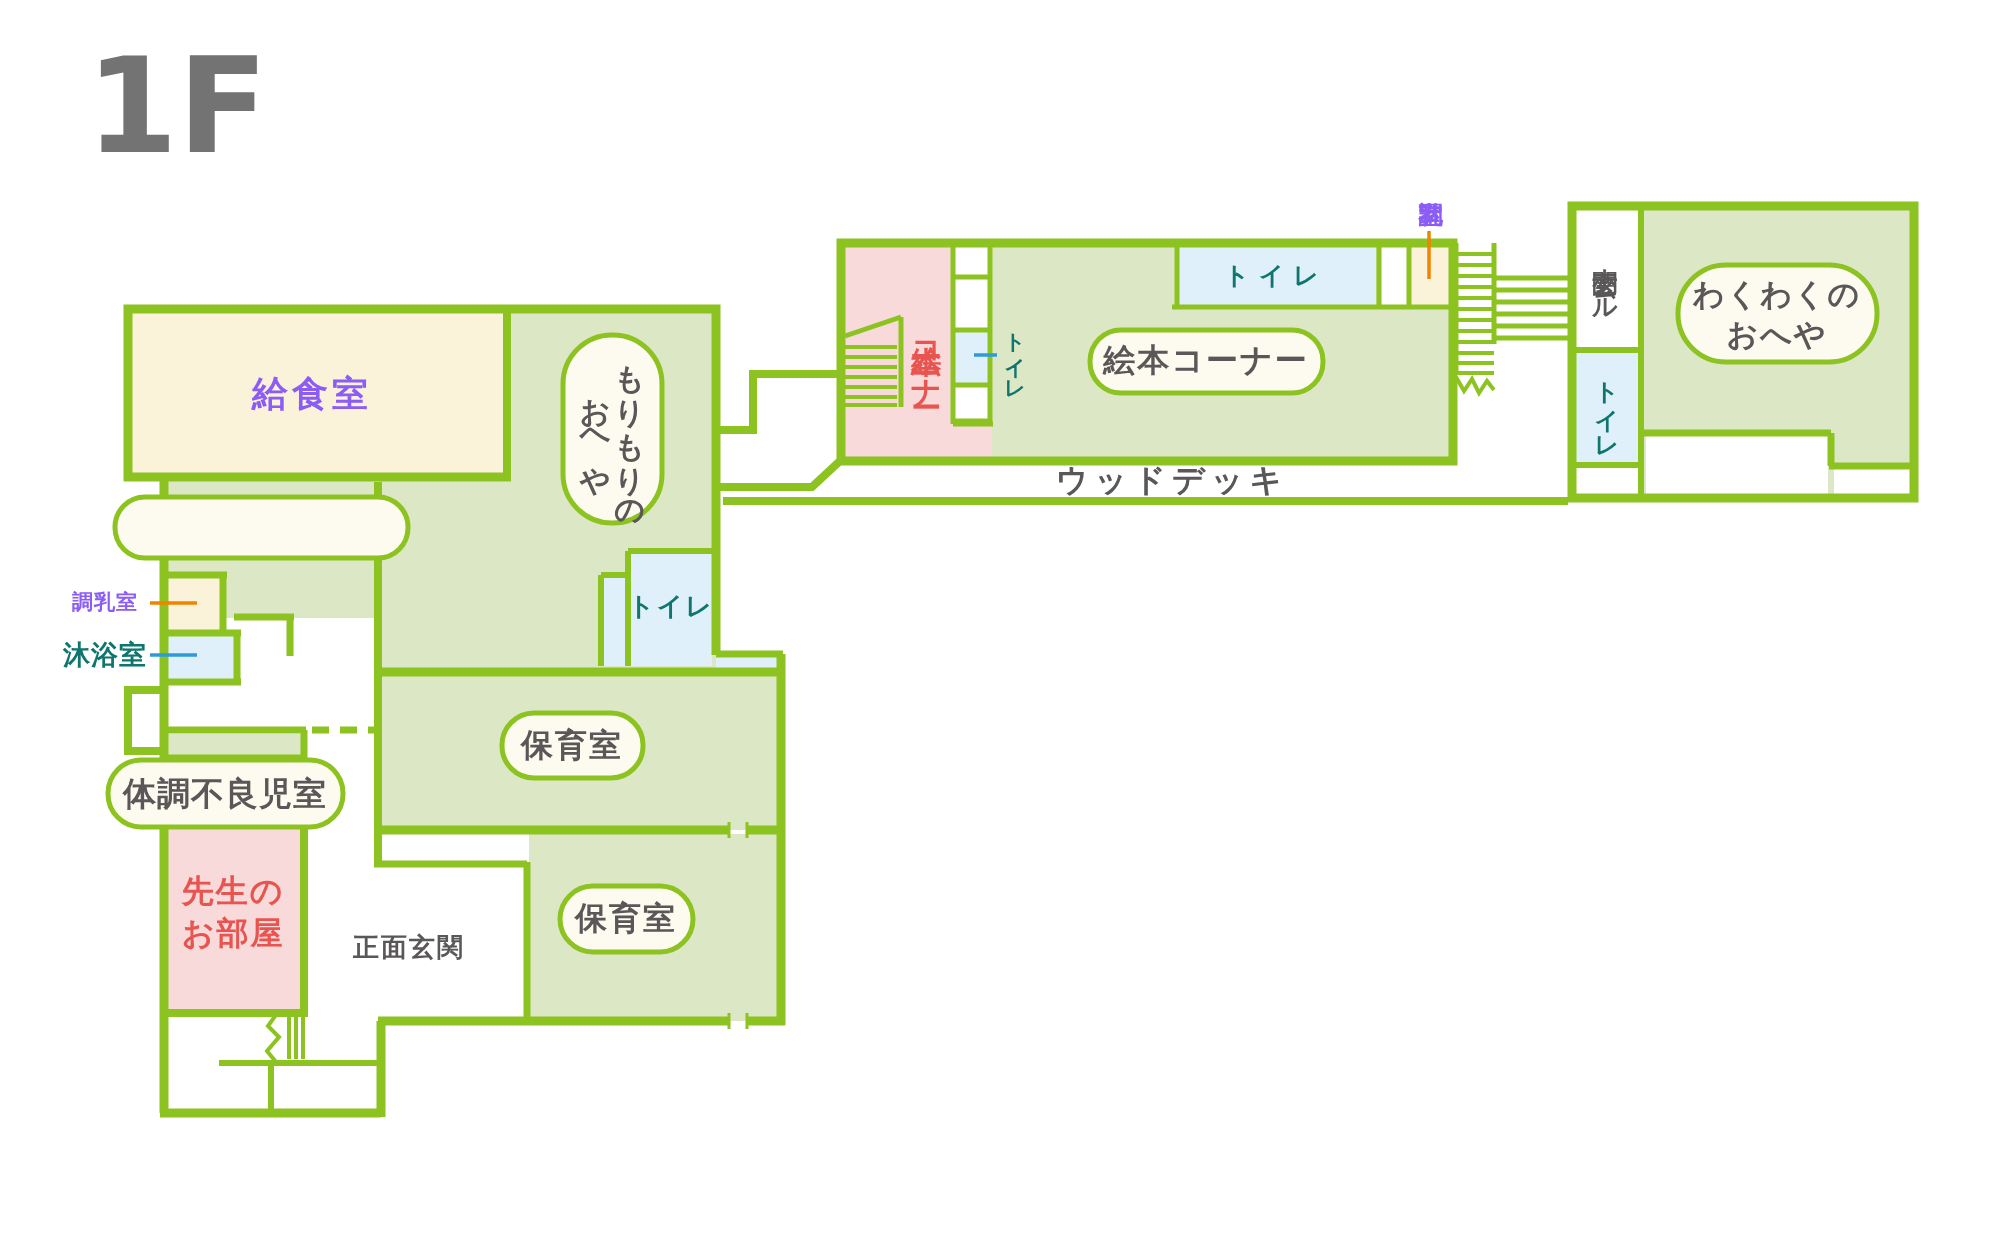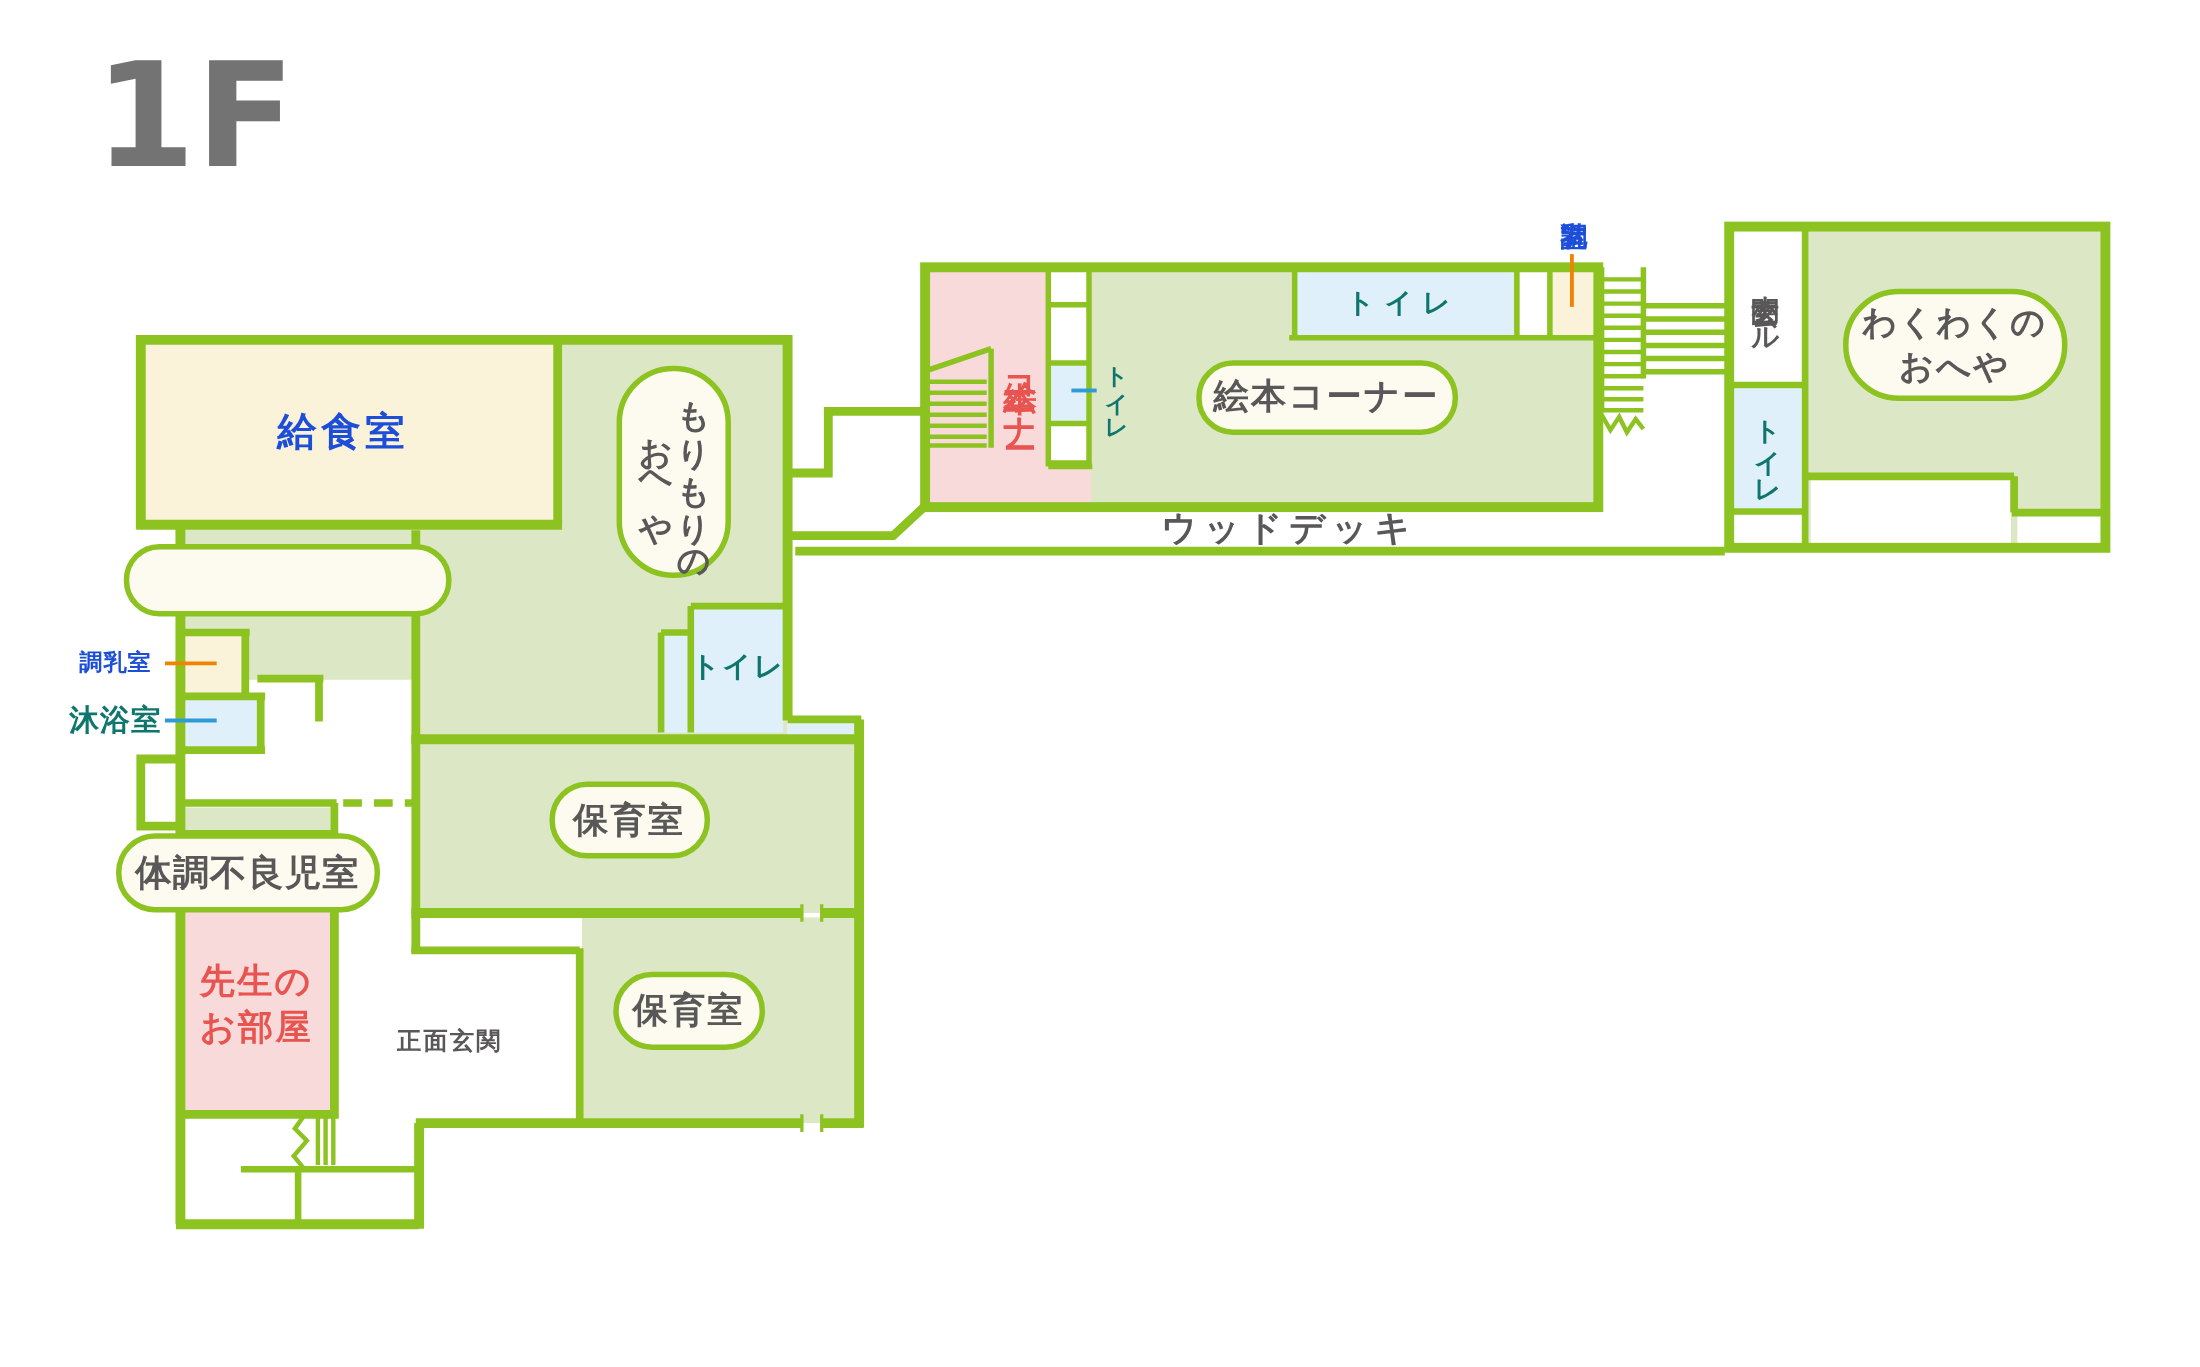--- a/index.html
+++ b/index.html
@@ -2,21 +2,21 @@
 <html><head>
 <meta charset="utf-8">
 <style>
   html,body{margin:0;padding:0;background:#ffffff;}
   .stage{position:relative;width:2000px;height:1243px;background:#ffffff;overflow:hidden;
          font-family:"DejaVu Sans",sans-serif;}
   .stage svg{position:absolute;left:0;top:0;}
   .lbl{position:absolute;transform:translate(-50%,-50%);white-space:pre-line;text-align:center;
        font-weight:600;line-height:1.3;letter-spacing:2px;}
   .gray{color:#595757;}
-  .orange{color:#1d4ed8;}
+  .orange{color:#8b5cf6;}
   .blue{color:#0f766e;}
   .red{color:#E8544F;}
   .vtext{writing-mode:vertical-rl;text-orientation:mixed;letter-spacing:0;line-height:1.15;}
   .logo{position:absolute;left:86px;top:40px;transform:none;color:#737373;
         font-size:132px;font-weight:800;letter-spacing:0px;line-height:1;}
 </style>
 </head>
 <body>
 
 <div class="stage">
@@ -137,21 +137,21 @@
 
 <div class="lbl orange" style="left:105px;top:603px;font-size:21px;letter-spacing:1px;">調乳室</div>
 
 <div class="lbl blue" style="left:105px;top:655px;font-size:27px;letter-spacing:1px;">沐浴室</div>
 
 <div class="lbl gray" style="left:225px;top:794px;font-size:33px;letter-spacing:1px;">体調不良児室</div>
 
 <div class="lbl red" style="left:233px;top:913px;font-size:32px;">先生の
 お部屋</div>
 
-<div class="lbl gray" style="left:409px;top:948px;font-size:22px;">正面玄関</div>
+<div class="lbl gray" style="left:409px;top:948px;font-size:26px;">正面玄関</div>
 
 <div class="lbl gray" style="left:572px;top:746px;font-size:32px;">保育室</div>
 
 <div class="lbl gray" style="left:626px;top:919px;font-size:32px;">保育室</div>
 
 <div class="lbl blue" style="left:671px;top:607px;font-size:26px;">トイレ</div>
 
 <div class="lbl gray vtext" style="left:612px;top:429px;font-size:30px;">もりもりの
 おへや</div>
 

